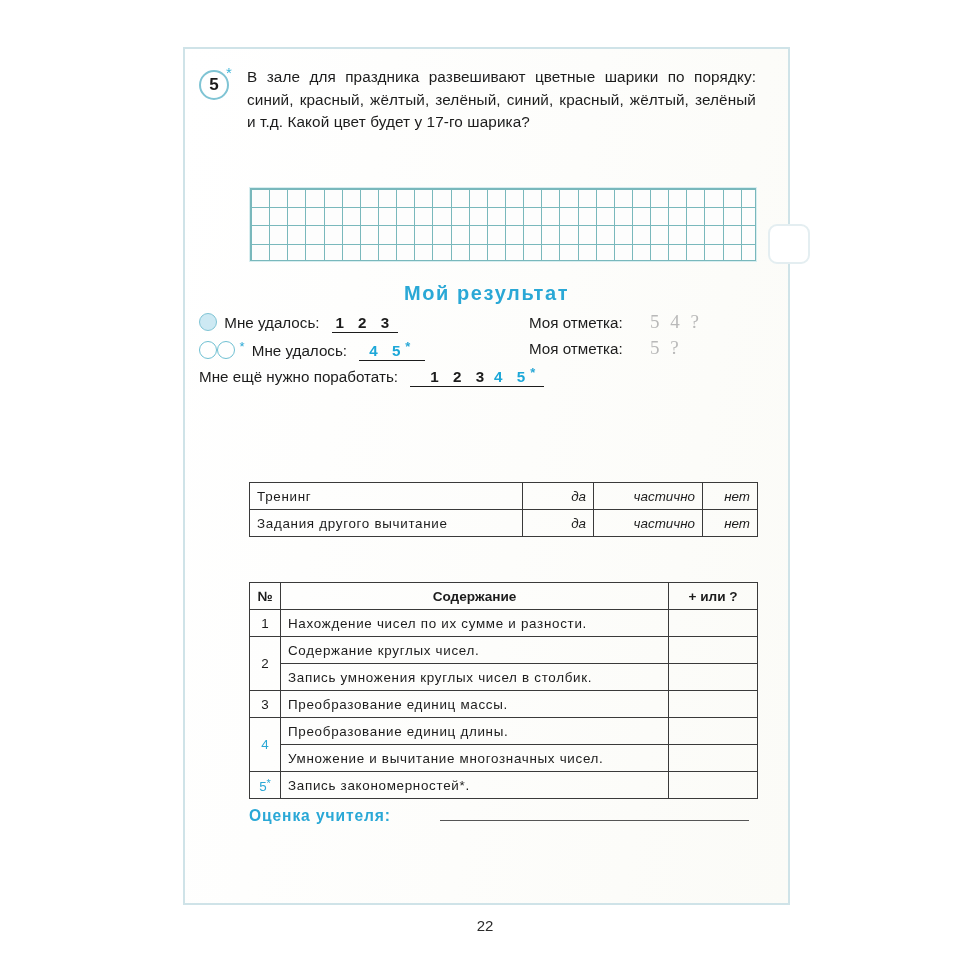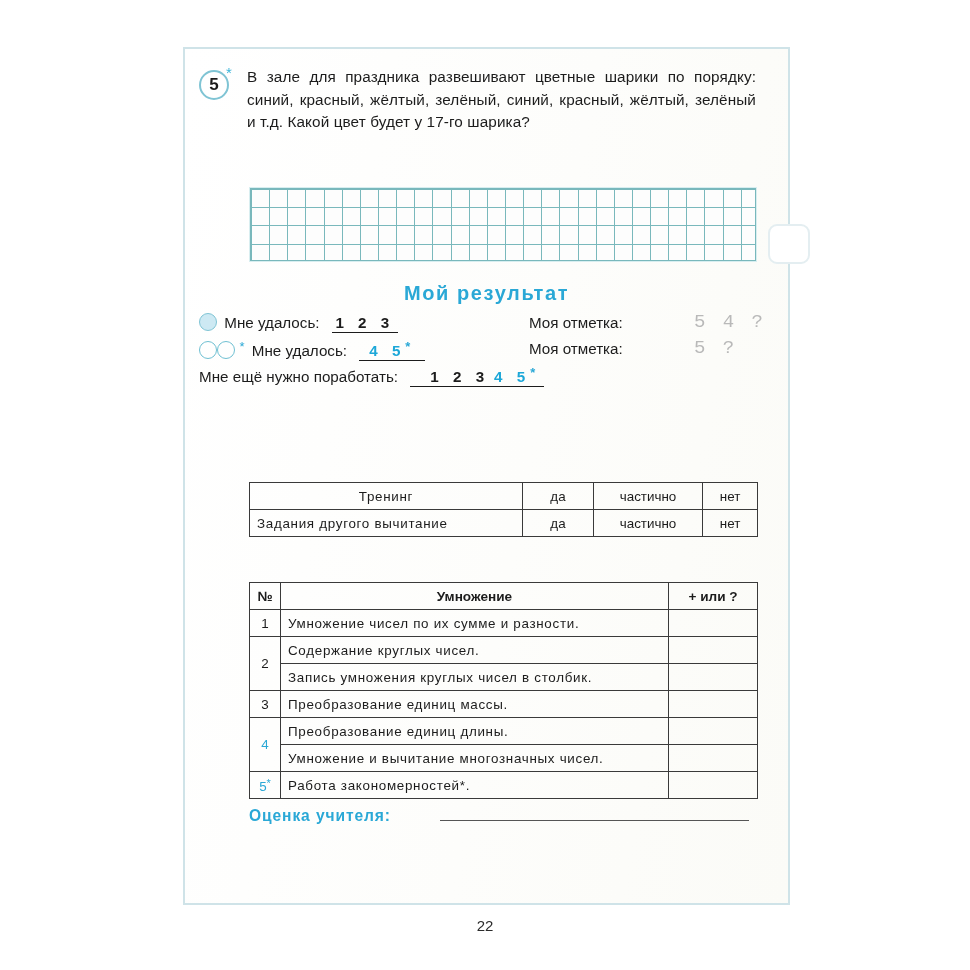--- a/index.html
+++ b/index.html
@@ -173,22 +173,21 @@
     border-bottom: 1.6px solid #1c1c1c;
     text-align: center;
     letter-spacing: 5px;
     padding: 0 2px 1px 2px;
     font-weight: bold;
   }
   .dotmark {
     font-size: 19px;
     color: #b9b9b9;
     letter-spacing: 3px;
-    font-family: Liberation Mono, monospace;
-    margin-left: 44px;
+    font-family: Liberation Serif, serif;
   }
   .lbl { display: inline-block; }
 
   .abs { position: absolute; }
 
   
   table {
     border-collapse: collapse;
     font-size: 13.4px;
     color: #1c1c1c;
@@ -198,21 +197,21 @@
     left: 64px;
     top: 433px;
     width: 509px;
     border: 1.6px solid #3a3a3a;
   }
   #errors-table td {
     border: 1px solid #3a3a3a;
     padding: 3px 7px;
     height: 20px;
   }
-  #errors-table td.c { text-align: center; }
+  #errors-table td.c { text-align: right; font-style: italic; }
   .lsp { letter-spacing: 0.7px; }
 
   #reflect-table {
     position: absolute;
     left: 64px;
     top: 533px;
     width: 509px;
     border: 1.6px solid #3a3a3a;
   }
   #reflect-table td, #reflect-table th {
@@ -314,46 +313,46 @@
     <div class="res-row">
       <span class="lbl">Мне  ещё  нужно  поработать:</span>
       <span class="underline-box" style="margin-left:8px;width:128px;text-align:right;padding-right:4px;"><span>1  2  3</span><span class="blue" style="margin-left:5px;">4  5</span><span class="mini-star">*</span></span>
     </div>
   </div>
 
 
   <table id="errors-table">
     <tbody>
       <tr>
-        <td class="lsp" style="width:258px;text-align:center;">Тренинг</td>
+        <td class="lsp" style="width:258px;">Тренинг</td>
         <td class="c" style="width:56px;">да</td>
         <td class="c" style="width:94px;">частично</td>
         <td class="c">нет</td>
       </tr>
       <tr>
         <td class="lsp">Задания  другого  вычитание</td>
         <td class="c">да</td>
         <td class="c">частично</td>
         <td class="c">нет</td>
       </tr>
     </tbody>
   </table>
 
 
   <table id="reflect-table">
     <tbody>
       <tr>
         <th class="idx">№</th>
-        <th>Умножение</th>
+        <th>Содержание</th>
         <th class="mark">+ или ?</th>
       </tr>
 
       <tr>
         <td class="idx">1</td>
-        <td class="lsp">Умножение  чисел  по  их  сумме  и  разности.</td>
+        <td class="lsp">Нахождение  чисел  по  их  сумме  и  разности.</td>
         <td class="mark"></td>
       </tr>
 
       <tr>
         <td class="idx" rowspan="2">2</td>
         <td class="lsp">Содержание  круглых  чисел.</td>
         <td class="mark"></td>
       </tr>
       <tr>
         <td class="lsp">Запись  умножения  круглых  чисел  в  столбик.</td>
@@ -371,21 +370,21 @@
         <td class="lsp">Преобразование  единиц  длины.</td>
         <td class="mark"></td>
       </tr>
       <tr>
         <td class="lsp">Умножение  и  вычитание  многозначных  чисел.</td>
         <td class="mark"></td>
       </tr>
 
       <tr>
         <td class="idx tealnum"><span>5</span><span class="mini-star" style="vertical-align:4px;font-size:11px;">*</span></td>
-        <td class="lsp">Работа  закономерностей*.</td>
+        <td class="lsp">Запись  закономерностей*.</td>
         <td class="mark"></td>
       </tr>
     </tbody>
   </table>
 
   <div id="teacher">
     <span id="teacher-label">Оценка  учителя:</span>
     <span id="teacher-line"></span>
   </div>
 

